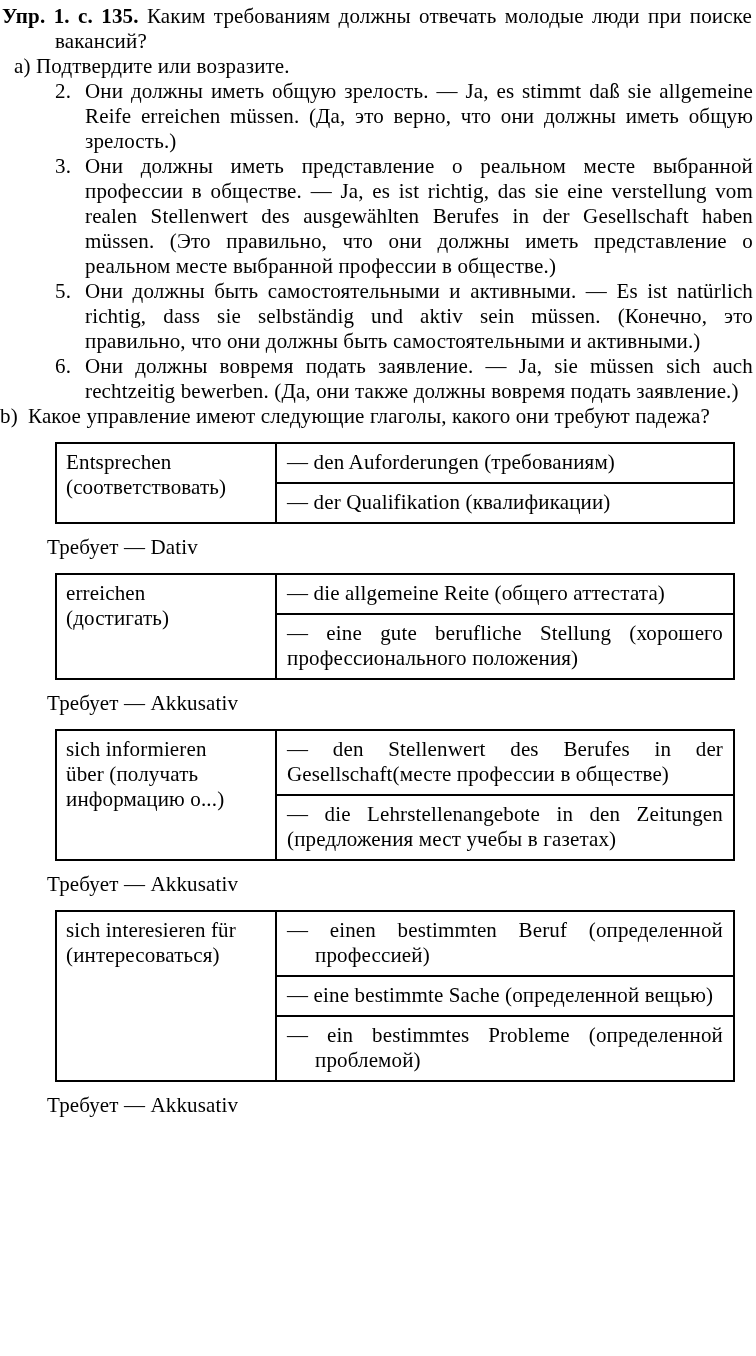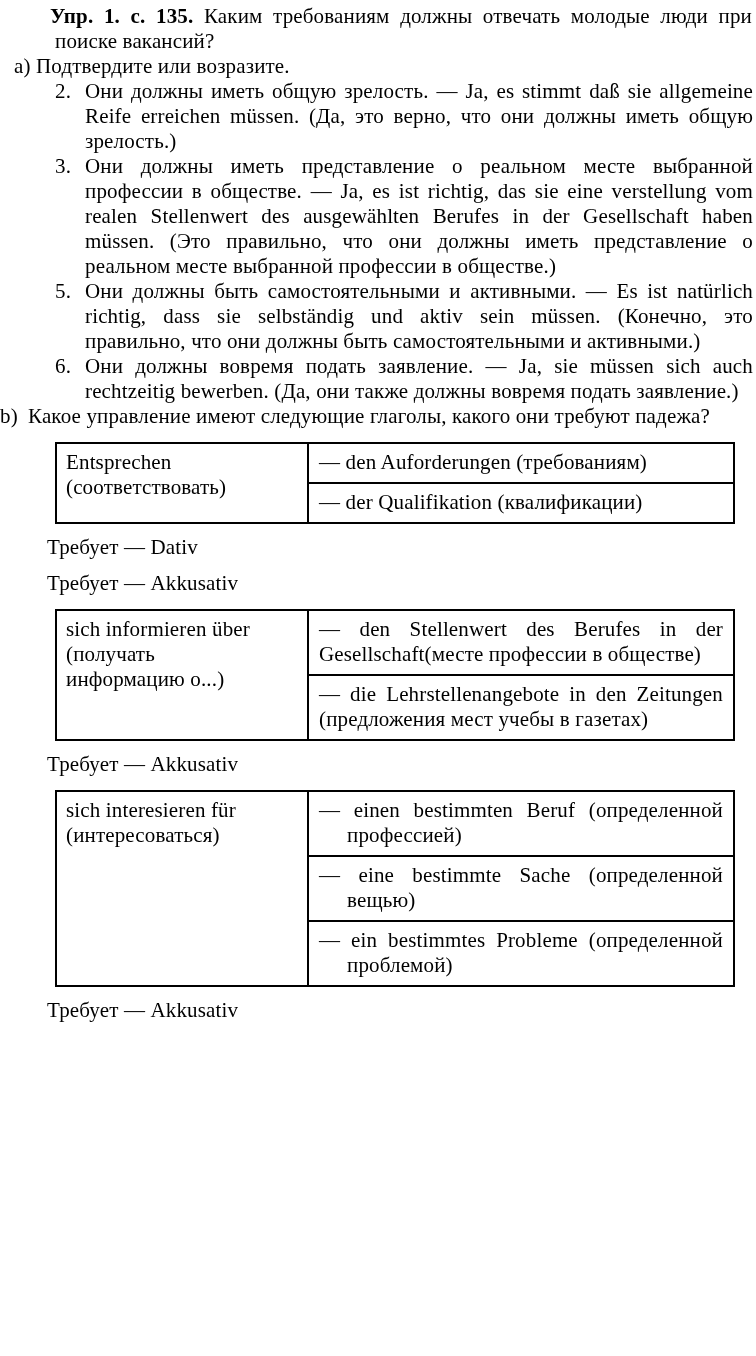--- a/index.html
+++ b/index.html
@@ -6,21 +6,21 @@
   html,body { background:#ffffff; }
   .page {
     position:relative;
     width:756px; height:1356px; overflow:hidden;
     background:#ffffff; color:#000000;
     font-family:"Liberation Serif","DejaVu Serif",serif;
     font-size:21px; line-height:25px;
     letter-spacing:0.15px;
     padding-top:4px;
   }
-  .bold { font-weight:bold;margin-left:48px; }
+  .bold { font-weight:bold; }
   .heading {
     padding-left:55px; text-indent:-53px; padding-right:4px;
     text-align:justify;
   }
   .part-a { margin-left:14px; }
   .answers .item {
     padding-left:85px; text-indent:-30px; padding-right:3px;
     text-align:justify;
   }
   .num {
@@ -35,21 +35,21 @@
     border-collapse:collapse; table-layout:fixed;
     width:680px; margin:13px 0 0 55px;
   }
   .gov-table td {
     border:2px solid #000000;
     vertical-align:top;
     padding:6px 10px 7px 10px;
     text-align:justify;
   }
   .gov-table td.verb-cell {
-    width:252px; text-align:left;
+    width:220px; text-align:left;
     padding:6px 30px 7px 9px;
     border-radius:19px;
   }
   .gov-table td.obj-cell.hang {
     padding-left:38px; text-indent:-28px;font-family:Liberation Serif, serif;
   }
   .case-caption { margin:11px 0 0 47px; }
 </style>
 </head>
 <body>
@@ -75,20 +75,31 @@
         <td class="verb-cell" rowspan="2">Entsprechen (соответствовать)</td>
         <td class="obj-cell">— den Auforderungen (требованиям)</td>
       </tr>
       <tr>
         <td class="obj-cell">— der Qualifikation (квалификации)</td>
       </tr>
     </tbody>
   </table>
   <p class="case-caption">Требует — Dativ</p>
 
+  <table class="gov-table">
+    <tbody>
+      <tr>
+        <td class="verb-cell" rowspan="2">erreichen (достигать)</td>
+        <td class="obj-cell">— die allgemeine Reite (общего аттестата)</td>
+      </tr>
+      <tr>
+        <td class="obj-cell">— eine gute berufliche Stellung (хорошего профессионального положения)</td>
+      </tr>
+    </tbody>
+  </table>
   <p class="case-caption">Требует — Akkusativ</p>
 
   <table class="gov-table">
     <tbody>
       <tr>
         <td class="verb-cell" rowspan="2">sich informieren über (получать информацию о...)</td>
         <td class="obj-cell">— den Stellenwert des Berufes in der Gesellschaft(месте профессии в обществе)</td>
       </tr>
       <tr>
         <td class="obj-cell">— die Lehrstellenangebote in den Zeitungen (предложения мест учебы в газетах)</td>

